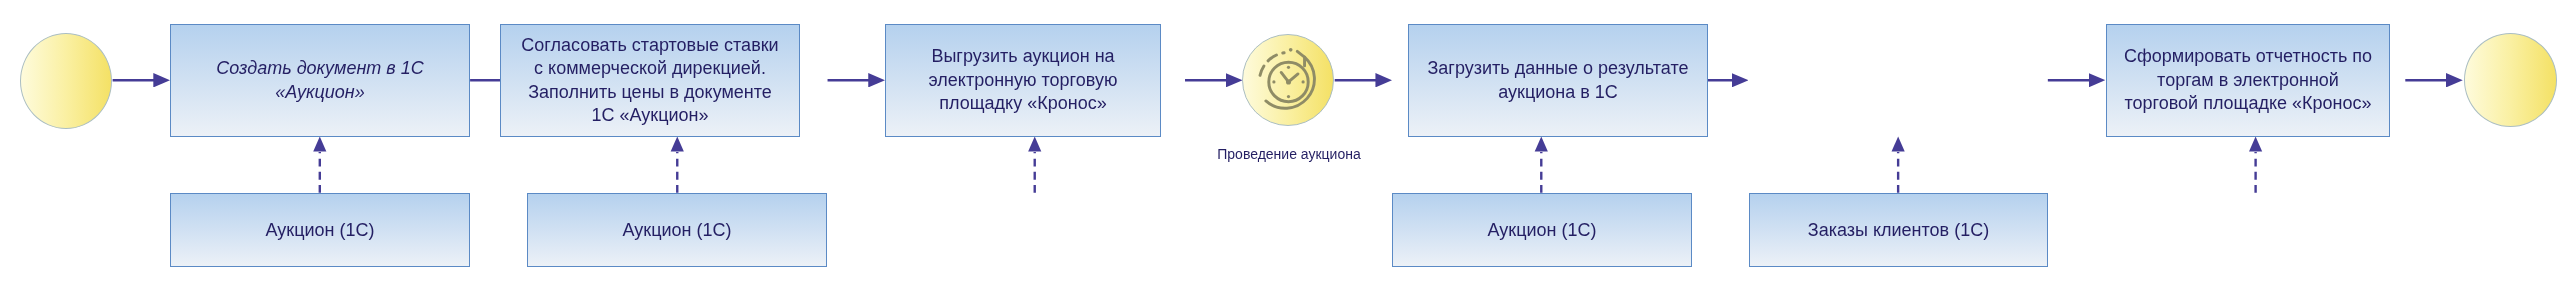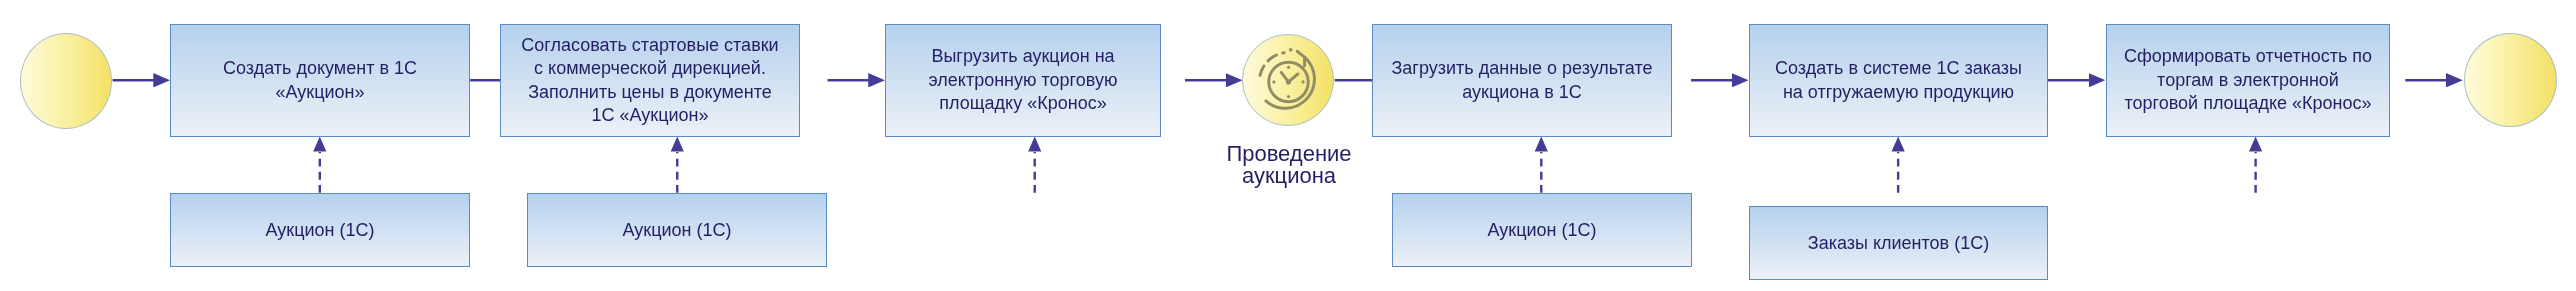--- a/index.html
+++ b/index.html
@@ -39,21 +39,21 @@
     box-sizing:border-box;
     border:1.8px solid #abbec2;
     border-radius:50%;
     background:linear-gradient(90deg,#fefbdc 0%,#faf0a2 50%,#f4e165 100%);
     display:flex;align-items:center;justify-content:center;
   }
   .timer-label{
     position:absolute;
     left:1181px;top:143px;width:216px;
     color:#241f63;
-    font-size:22px;line-height:22px;
+    font-size:14px;line-height:22px;
     text-align:center;
   }
   svg.flows{position:absolute;left:0;top:0;}
 </style>
 </head>
 <body>
 
 <div class="canvas">
 
   <svg class="flows" width="2576" height="291" viewBox="0 0 4300 486">
@@ -87,25 +87,24 @@
       <polygon points="1119,253 1141,253 1130,228"></polygon>
       <polygon points="1716,253 1738,253 1727,228"></polygon>
       <polygon points="2562,253 2584,253 2573,228"></polygon>
       <polygon points="3158,253 3180,253 3169,228"></polygon>
       <polygon points="3755,253 3777,253 3766,228"></polygon>
     </g>
   </svg>
 
   <div class="event" style="left:20px;top:33px;width:92px;height:96px;"></div>
 
-  <div class="task" style="left:170px;width:300px;">Создать документ в 1С «Аукцион»</div>
+  <div class="task" style="left:170px;width:300px;font-style:italic;">Создать документ в 1С «Аукцион»</div>
   <div class="task" style="left:500px;width:300px;">Согласовать стартовые ставки с коммерческой дирекцией. Заполнить цены в документе 1С «Аукцион»</div>
   <div class="task" style="left:885px;width:276px;">Выгрузить аукцион на электронную торговую площадку «Кронос»</div>
-  <div class="task" style="left:1372px;width:300px;">Загрузить данные о результате аукциона в 1С</div>
-  <div class="task" style="left:1749px;width:299px;">Создать в системе 1С заказы на отгружаемую продукцию</div>
+  <div class="task" style="left:1408px;width:300px;">Загрузить данные о результате аукциона в 1С</div>
   <div class="task" style="left:2106px;width:284px;">Сформировать отчетность по торгам в электронной торговой площадке «Кронос»</div>
 
   <div class="event" style="left:1242px;top:34px;width:92px;height:92px;">
     <svg width="73" height="73" viewBox="0 0 100 100">
       <g fill="none" stroke="#8f8c66" stroke-width="4" stroke-linecap="round">
 
         <path d="M 11 43 A 40 40 0 0 1 44 12" stroke-dasharray="14 9"></path>
 
         <path d="M 19 78 A 40 40 0 1 0 72 18"></path>
         <path d="M 62 10 L 72 18 L 72 30" stroke-width="4"></path>
@@ -125,16 +124,16 @@
       </g>
     </svg>
   </div>
   <div class="timer-label">Проведение аукциона</div>
 
   <div class="event" style="left:2464px;top:33px;width:93px;height:94px;"></div>
 
   <div class="dataobj" style="left:170px;width:300px;">Аукцион (1С)</div>
   <div class="dataobj" style="left:527px;width:300px;">Аукцион (1С)</div>
   <div class="dataobj" style="left:1392px;width:300px;">Аукцион (1С)</div>
-  <div class="dataobj" style="left:1749px;width:299px;margin-top:13px;">Заказы клиентов (1С)</div>
+  <div class="dataobj" style="left:1749px;width:299px;">Заказы клиентов (1С)</div>
 
 </div>
 
 
 </body></html>

